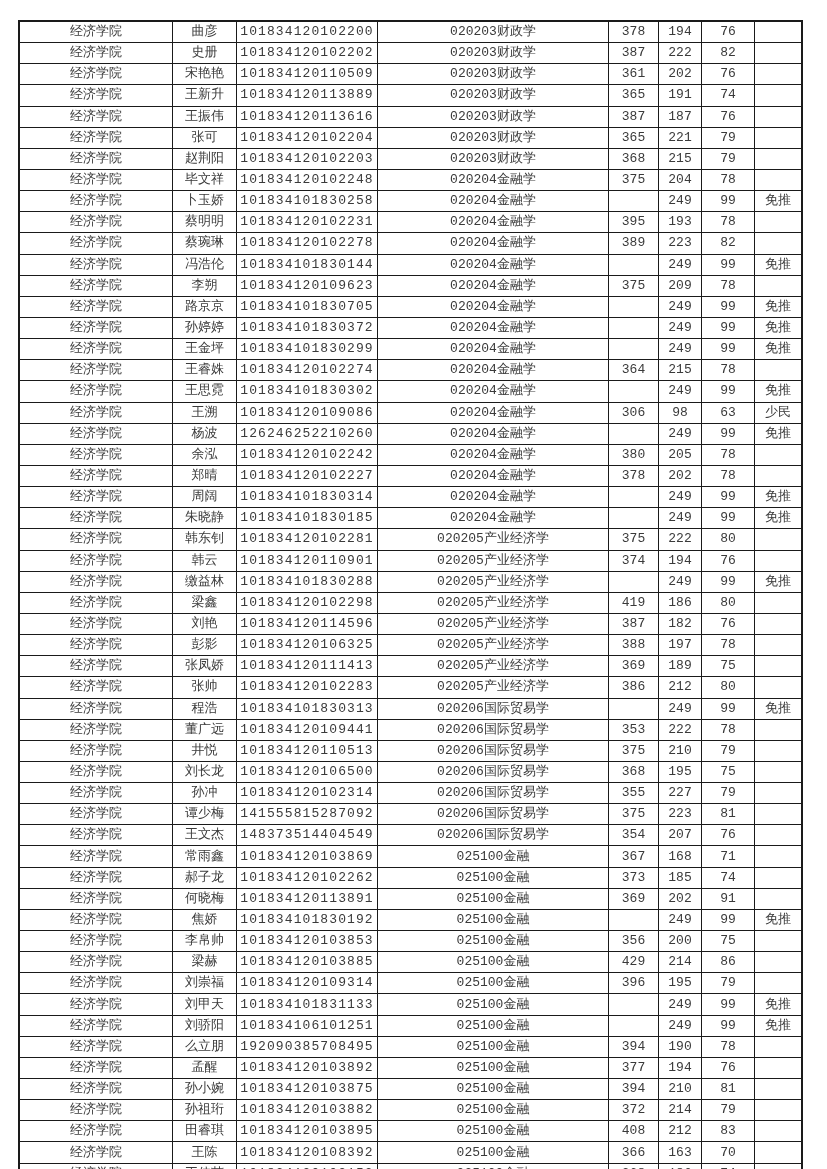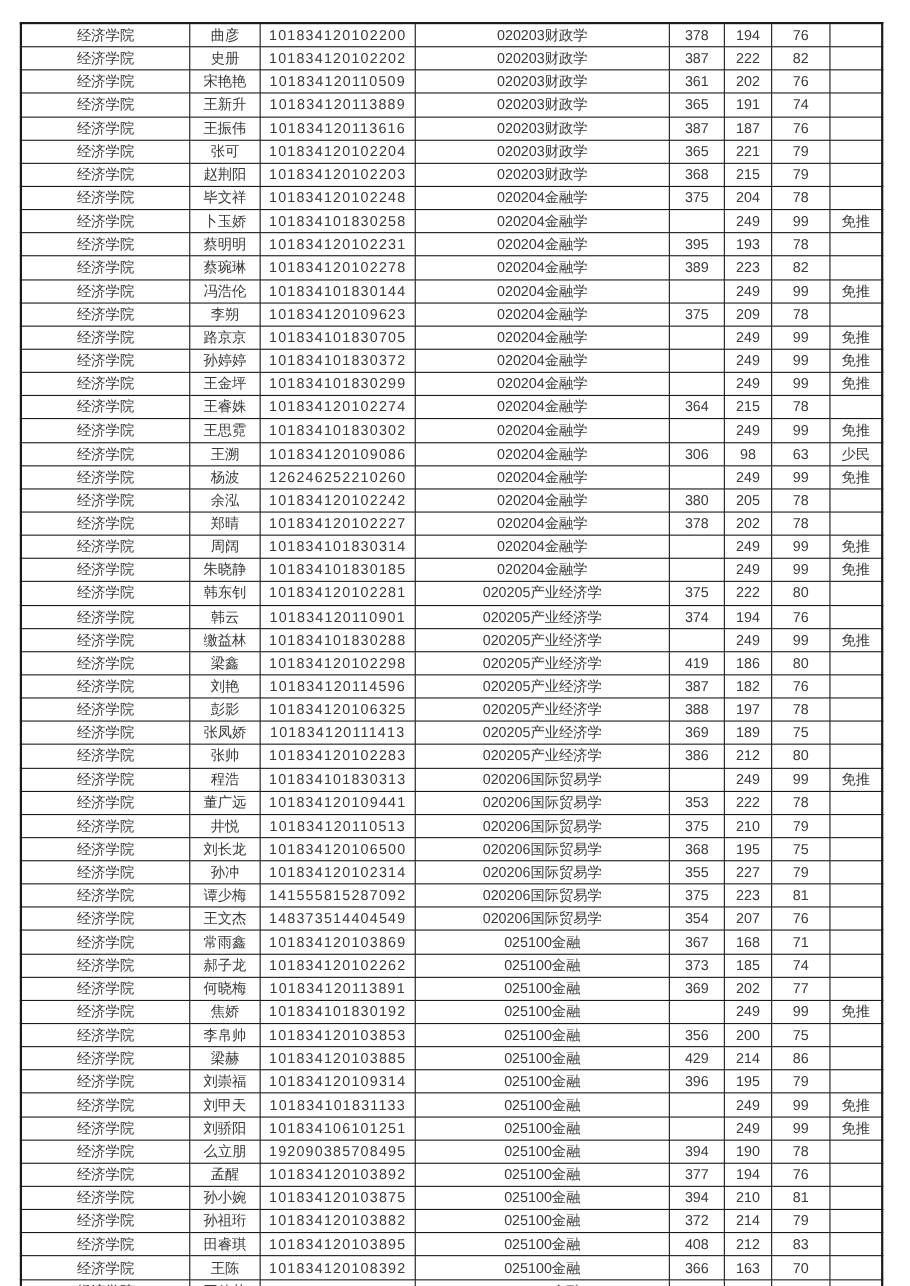--- a/index.html
+++ b/index.html
@@ -6,21 +6,21 @@
     margin: 0;
     padding: 0;
     background: #ffffff;
   }
   .page {
     position: relative;
     width: 827px;
     height: 1169px;
     background: #ffffff;
     overflow: hidden;
-    font-family: Liberation Sans, sans-serif;
+    font-family: Liberation Mono, monospace;
   }
   table.admission-table {
     position: absolute;
     left: 18px;
     top: 20px;
     border-collapse: collapse;
     table-layout: fixed;
     border: 2px solid #1a1a1a;
   }
   table.admission-table td {
@@ -459,21 +459,21 @@
     <td class="col-s3">74</td>
     <td class="col-note"></td>
   </tr>
         <tr>
     <td class="col-college">经济学院</td>
     <td class="col-name">何晓梅</td>
     <td class="col-id">101834120113891</td>
     <td class="col-major">025100金融</td>
     <td class="col-s1">369</td>
     <td class="col-s2">202</td>
-    <td class="col-s3">77</td>
+    <td class="col-s3">91</td>
     <td class="col-note"></td>
   </tr>
         <tr>
     <td class="col-college">经济学院</td>
     <td class="col-name">焦娇</td>
     <td class="col-id">101834101830192</td>
     <td class="col-major">025100金融</td>
     <td class="col-s1"></td>
     <td class="col-s2">249</td>
     <td class="col-s3">99</td>

